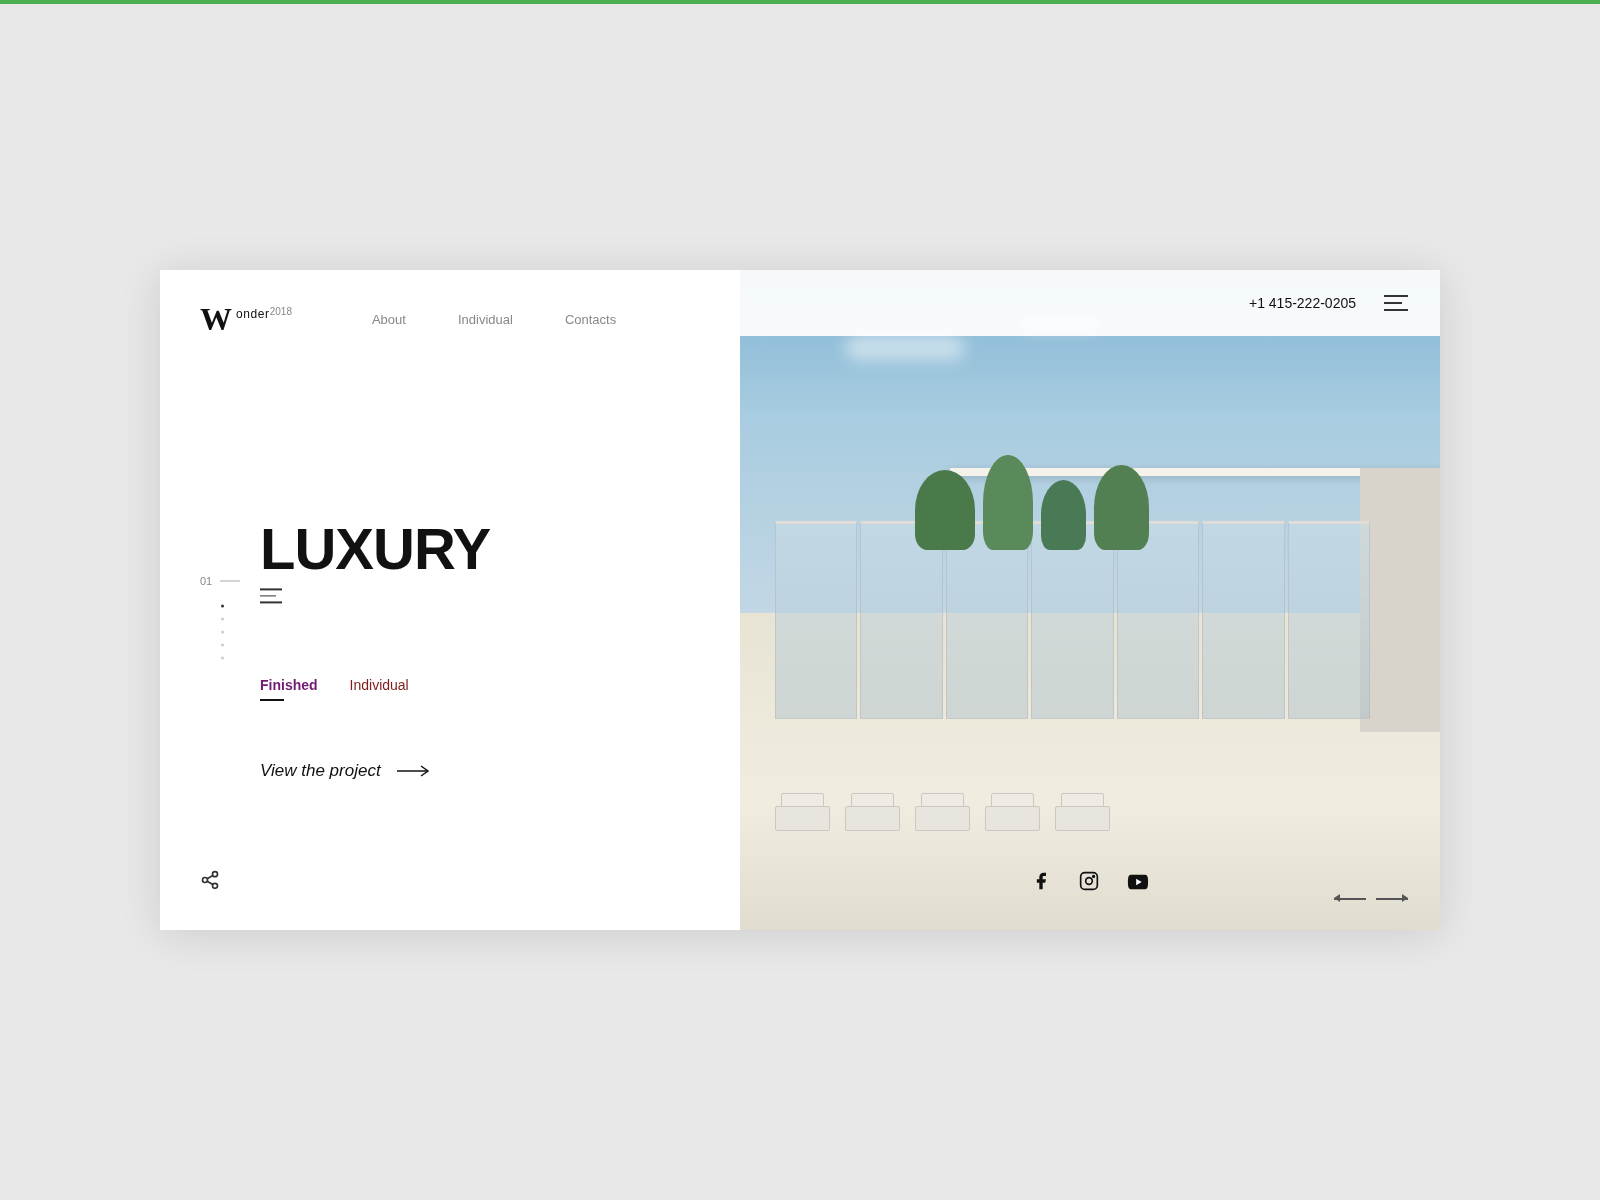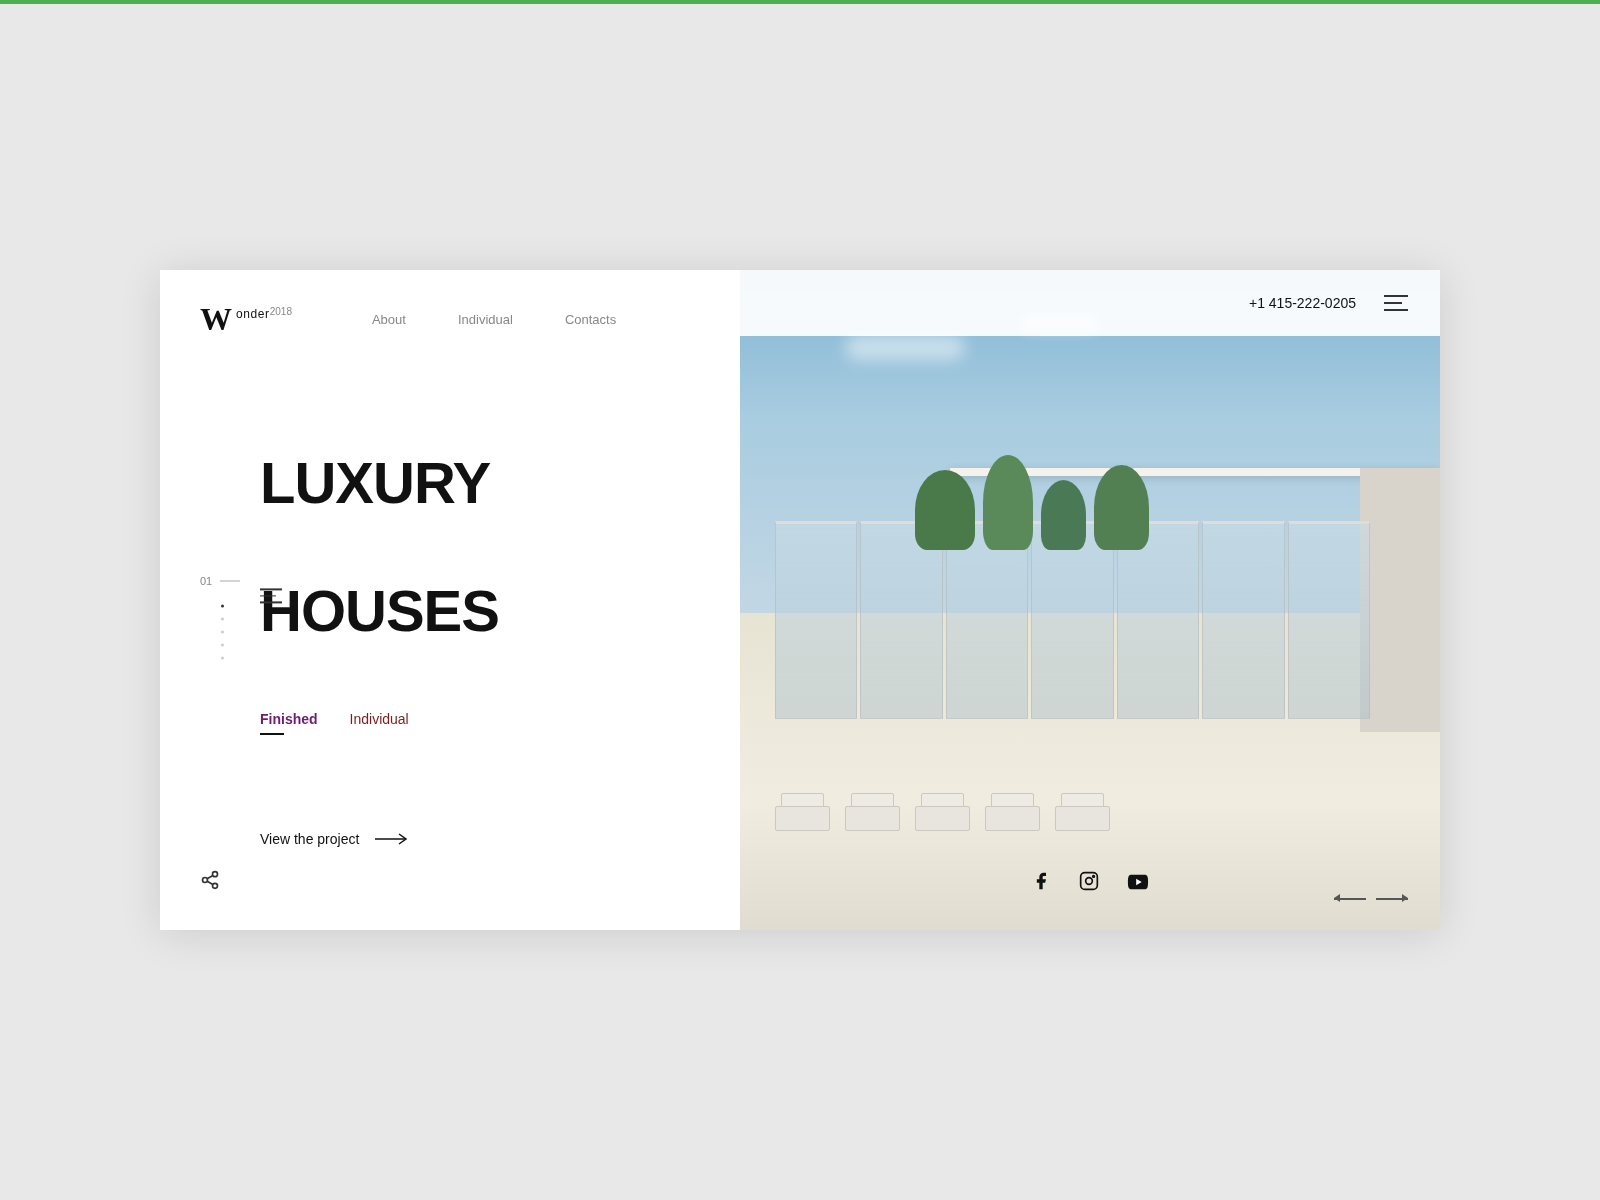--- a/index.html
+++ b/index.html
@@ -138,21 +138,20 @@
     }
 
     
     .main-content {
       flex: 1;
       display: flex;
       flex-direction: column;
       padding: 0 40px 12px 100px;
       justify-content: center;
       margin-top: -20px;
-      gap: 36px;
     }
 
     
     .hamburger-left {
       position: absolute;
       left: 100px;
       top: 50%;
       transform: translateY(-80%);
       display: flex;
       flex-direction: column;
@@ -214,23 +213,24 @@
     
     .view-project {
       display: flex;
       align-items: center;
       gap: 16px;
       cursor: pointer;
       margin-top: 10px;
     }
 
     .view-project-text {
-      font-size: 14px;
+      font-size: 17px;
       color: #111;
       font-weight: 500;
+      font-style: italic;
     }
 
     .arrow-right {
       display: flex;
       align-items: center;
     }
 
     .arrow-right svg {
       width: 36px;
       height: 12px;
@@ -544,21 +544,20 @@
 
       <div class="hamburger-left">
         <span></span>
         <span></span>
         <span></span>
       </div>
 
       <h1 class="hero-title">
         <span>LUXURY</span><br>
         <br>
-        <span>HOUSES</span>
       </h1>
 
       <div class="tabs">
         <div class="tab active">Finished</div>
         <div class="tab">Individual</div>
       </div>
 
       <div class="view-project">
         <span class="view-project-text">View the project</span>
         <div class="arrow-right">

